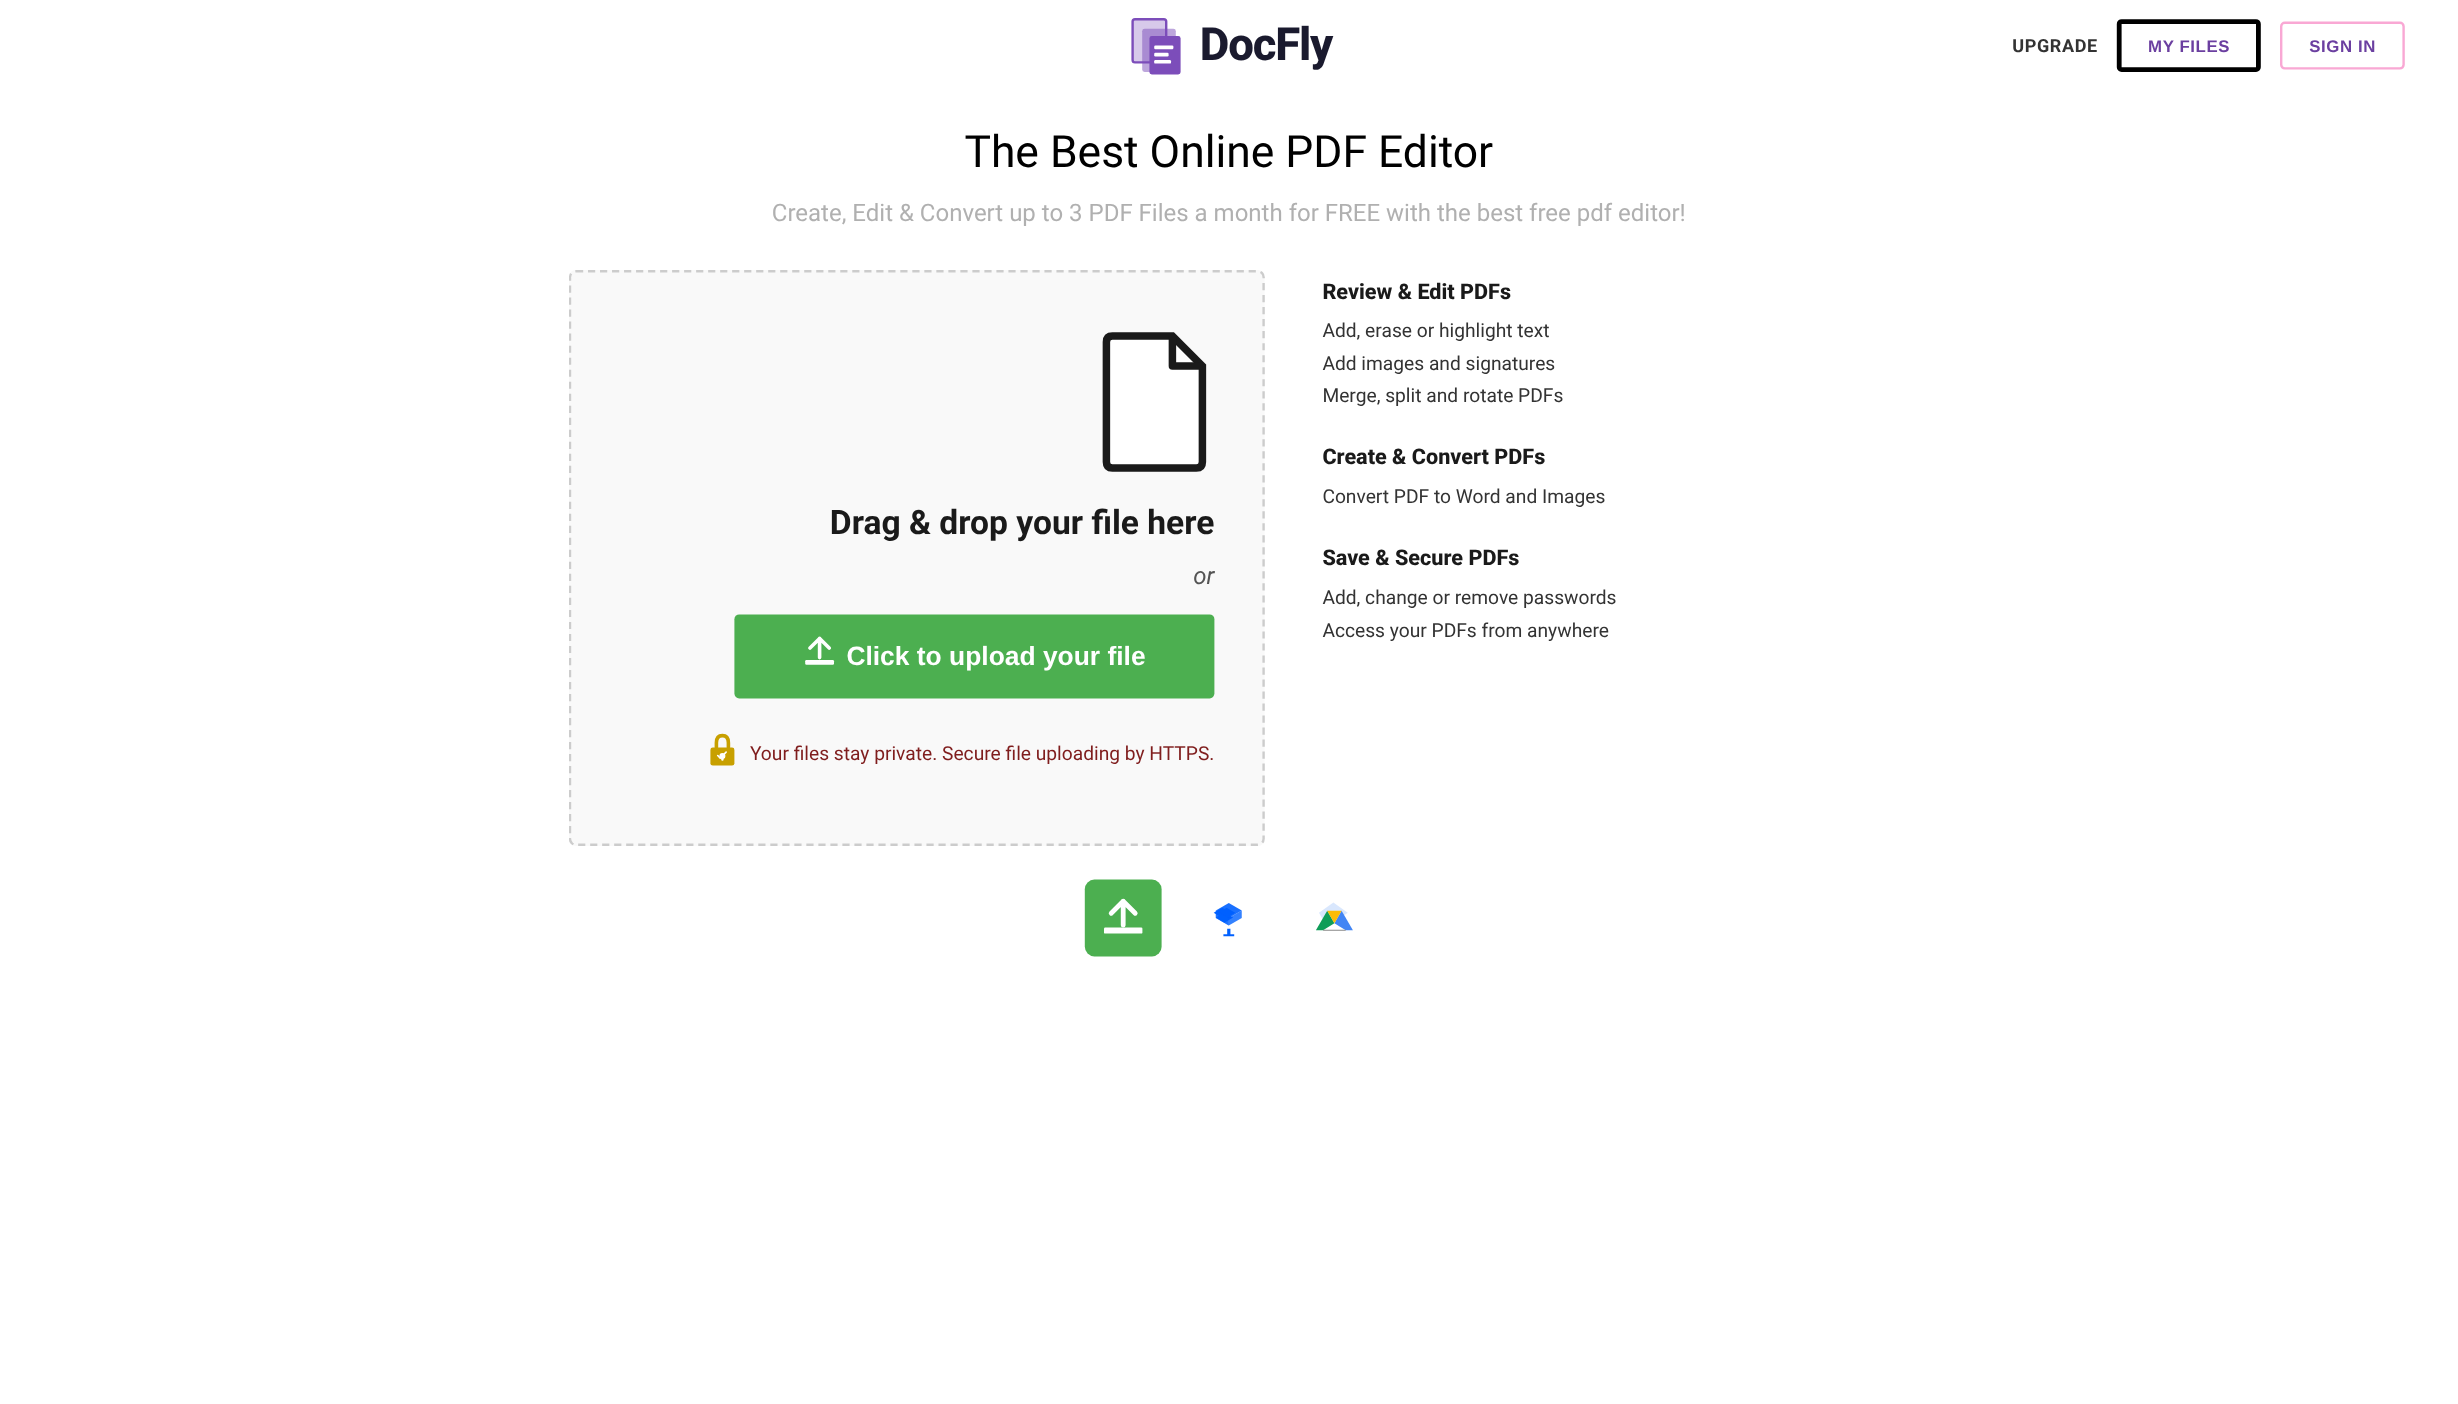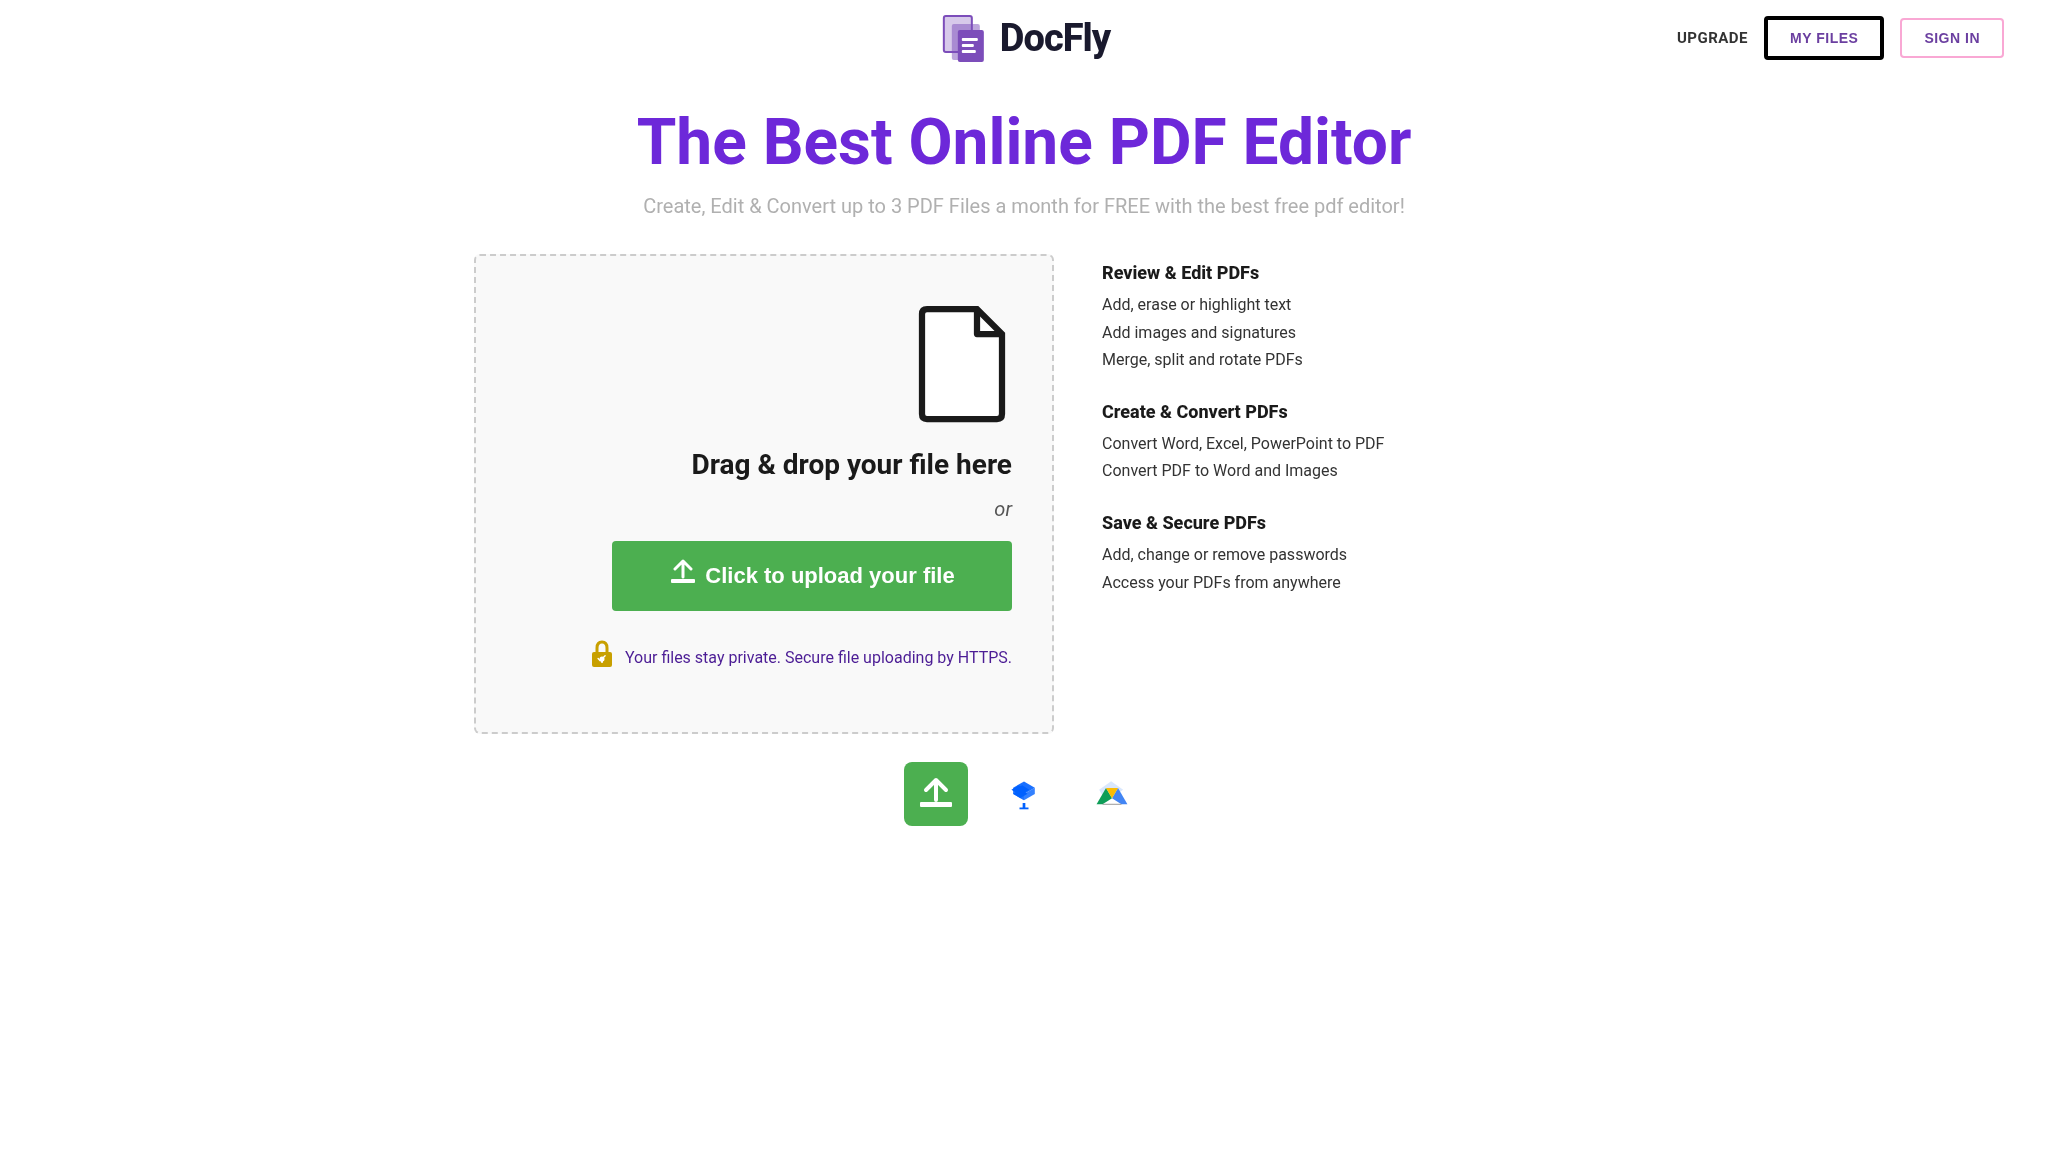--- a/index.html
+++ b/index.html
@@ -87,23 +87,23 @@
       cursor: pointer;
     }
 
     
     .main-content {
       padding: 32px 48px 40px;
       text-align: center;
     }
 
     .page-title {
-      font-size: 64px;
-      font-weight: 700;
-      color: #6d28d9;
+      font-size: 37px;
+      font-weight: 400;
+      color: #000000;
       margin-bottom: 16px;
       line-height: 1.1;
     }
 
     .page-subtitle {
       font-size: 20px;
       color: #b0b0b0;
       margin-bottom: 36px;
       font-weight: 400;
     }
@@ -170,21 +170,21 @@
       justify-content: center;
       max-width: 400px;
     }
 
     .upload-btn-icon {
       font-size: 22px;
     }
 
     .secure-text {
       font-size: 16px;
-      color: #4c1d95;
+      color: #7f1d1d;
       display: flex;
       align-items: center;
       gap: 10px;
     }
 
     .lock-icon {
       font-size: 24px;
       color: #c8a000;
     }
 
@@ -321,21 +321,20 @@
     <div class="features-panel">
       <div class="feature-section">
         <p class="feature-title">Review &amp; Edit PDFs</p>
         <p class="feature-item">Add, erase or highlight text</p>
         <p class="feature-item">Add images and signatures</p>
         <p class="feature-item">Merge, split and rotate PDFs</p>
       </div>
 
       <div class="feature-section">
         <p class="feature-title">Create &amp; Convert PDFs</p>
-        <p class="feature-item">Convert Word, Excel, PowerPoint to PDF</p>
         <p class="feature-item">Convert PDF to Word and Images</p>
       </div>
 
       <div class="feature-section">
         <p class="feature-title">Save &amp; Secure PDFs</p>
         <p class="feature-item">Add, change or remove passwords</p>
         <p class="feature-item">Access your PDFs from anywhere</p>
       </div>
     </div>
   </div>

